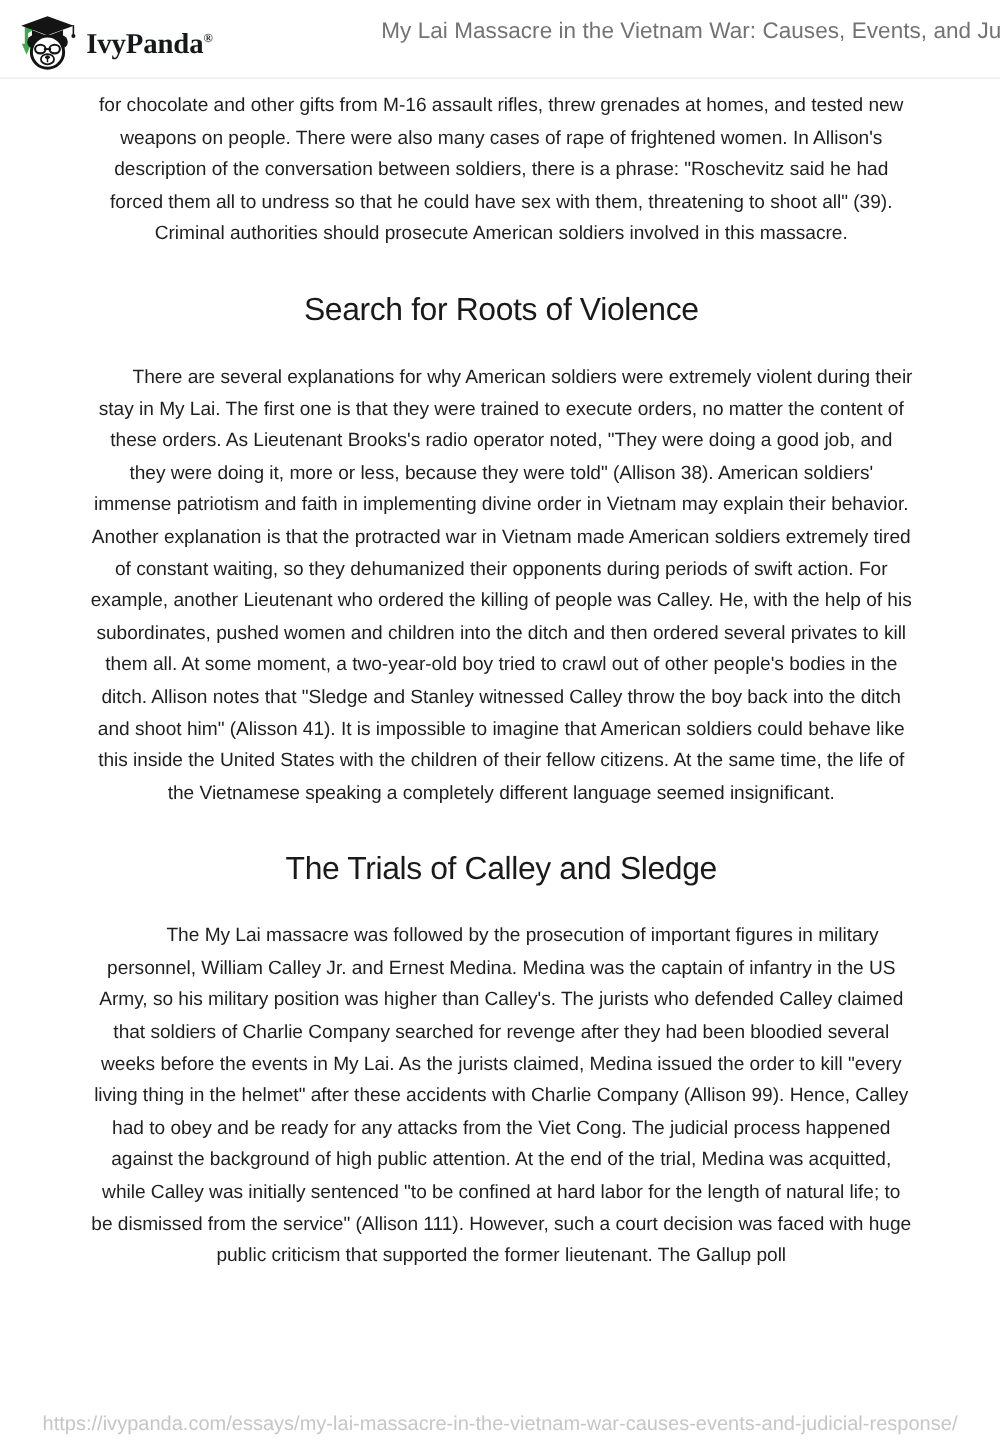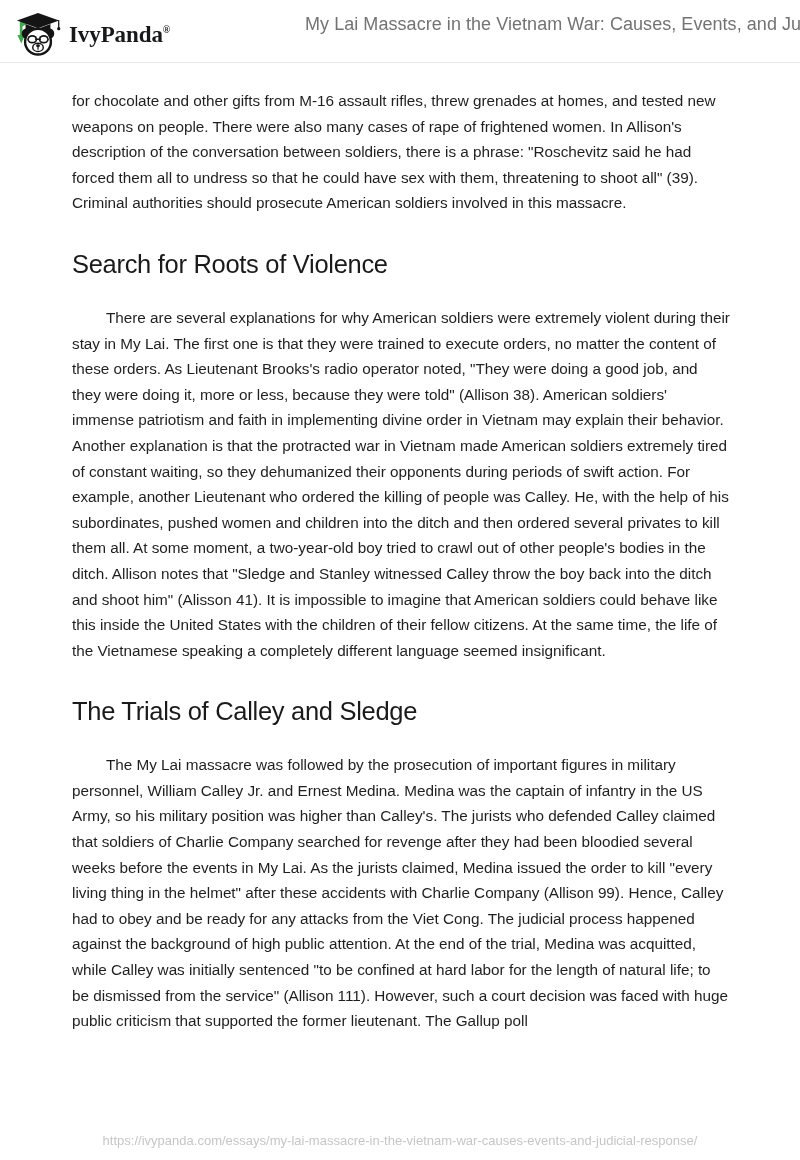--- a/index.html
+++ b/index.html
@@ -70,22 +70,23 @@
     top: 62px;
     width: 800px;
     height: 1px;
     background: #e9e9e9;
   }
 
   
   .content {
     position: absolute;
     left: 72px;
-    top: 88px;
+    top: 72px;
     width: 658px;
+    text-align: center;
   }
   .para {
     font-size: 15.3px;
     line-height: 25.6px;
     color: #1f1f1f;
     margin: 0;
     text-indent: 0;
     letter-spacing: -0.02px;
   }
   .para.indent {
@@ -104,21 +105,21 @@
 
   
   .page-footer {
     position: absolute;
     left: 0;
     top: 1131px;
     width: 800px;
     text-align: center;
   }
   .footer-url {
-    font-size: 13px;
+    font-size: 16px;
     color: #c6c6c6;
     letter-spacing: 0.01px;
     white-space: nowrap;
   }
 </style>
 </head>
 <body>
 
 <div class="page-header">
 

